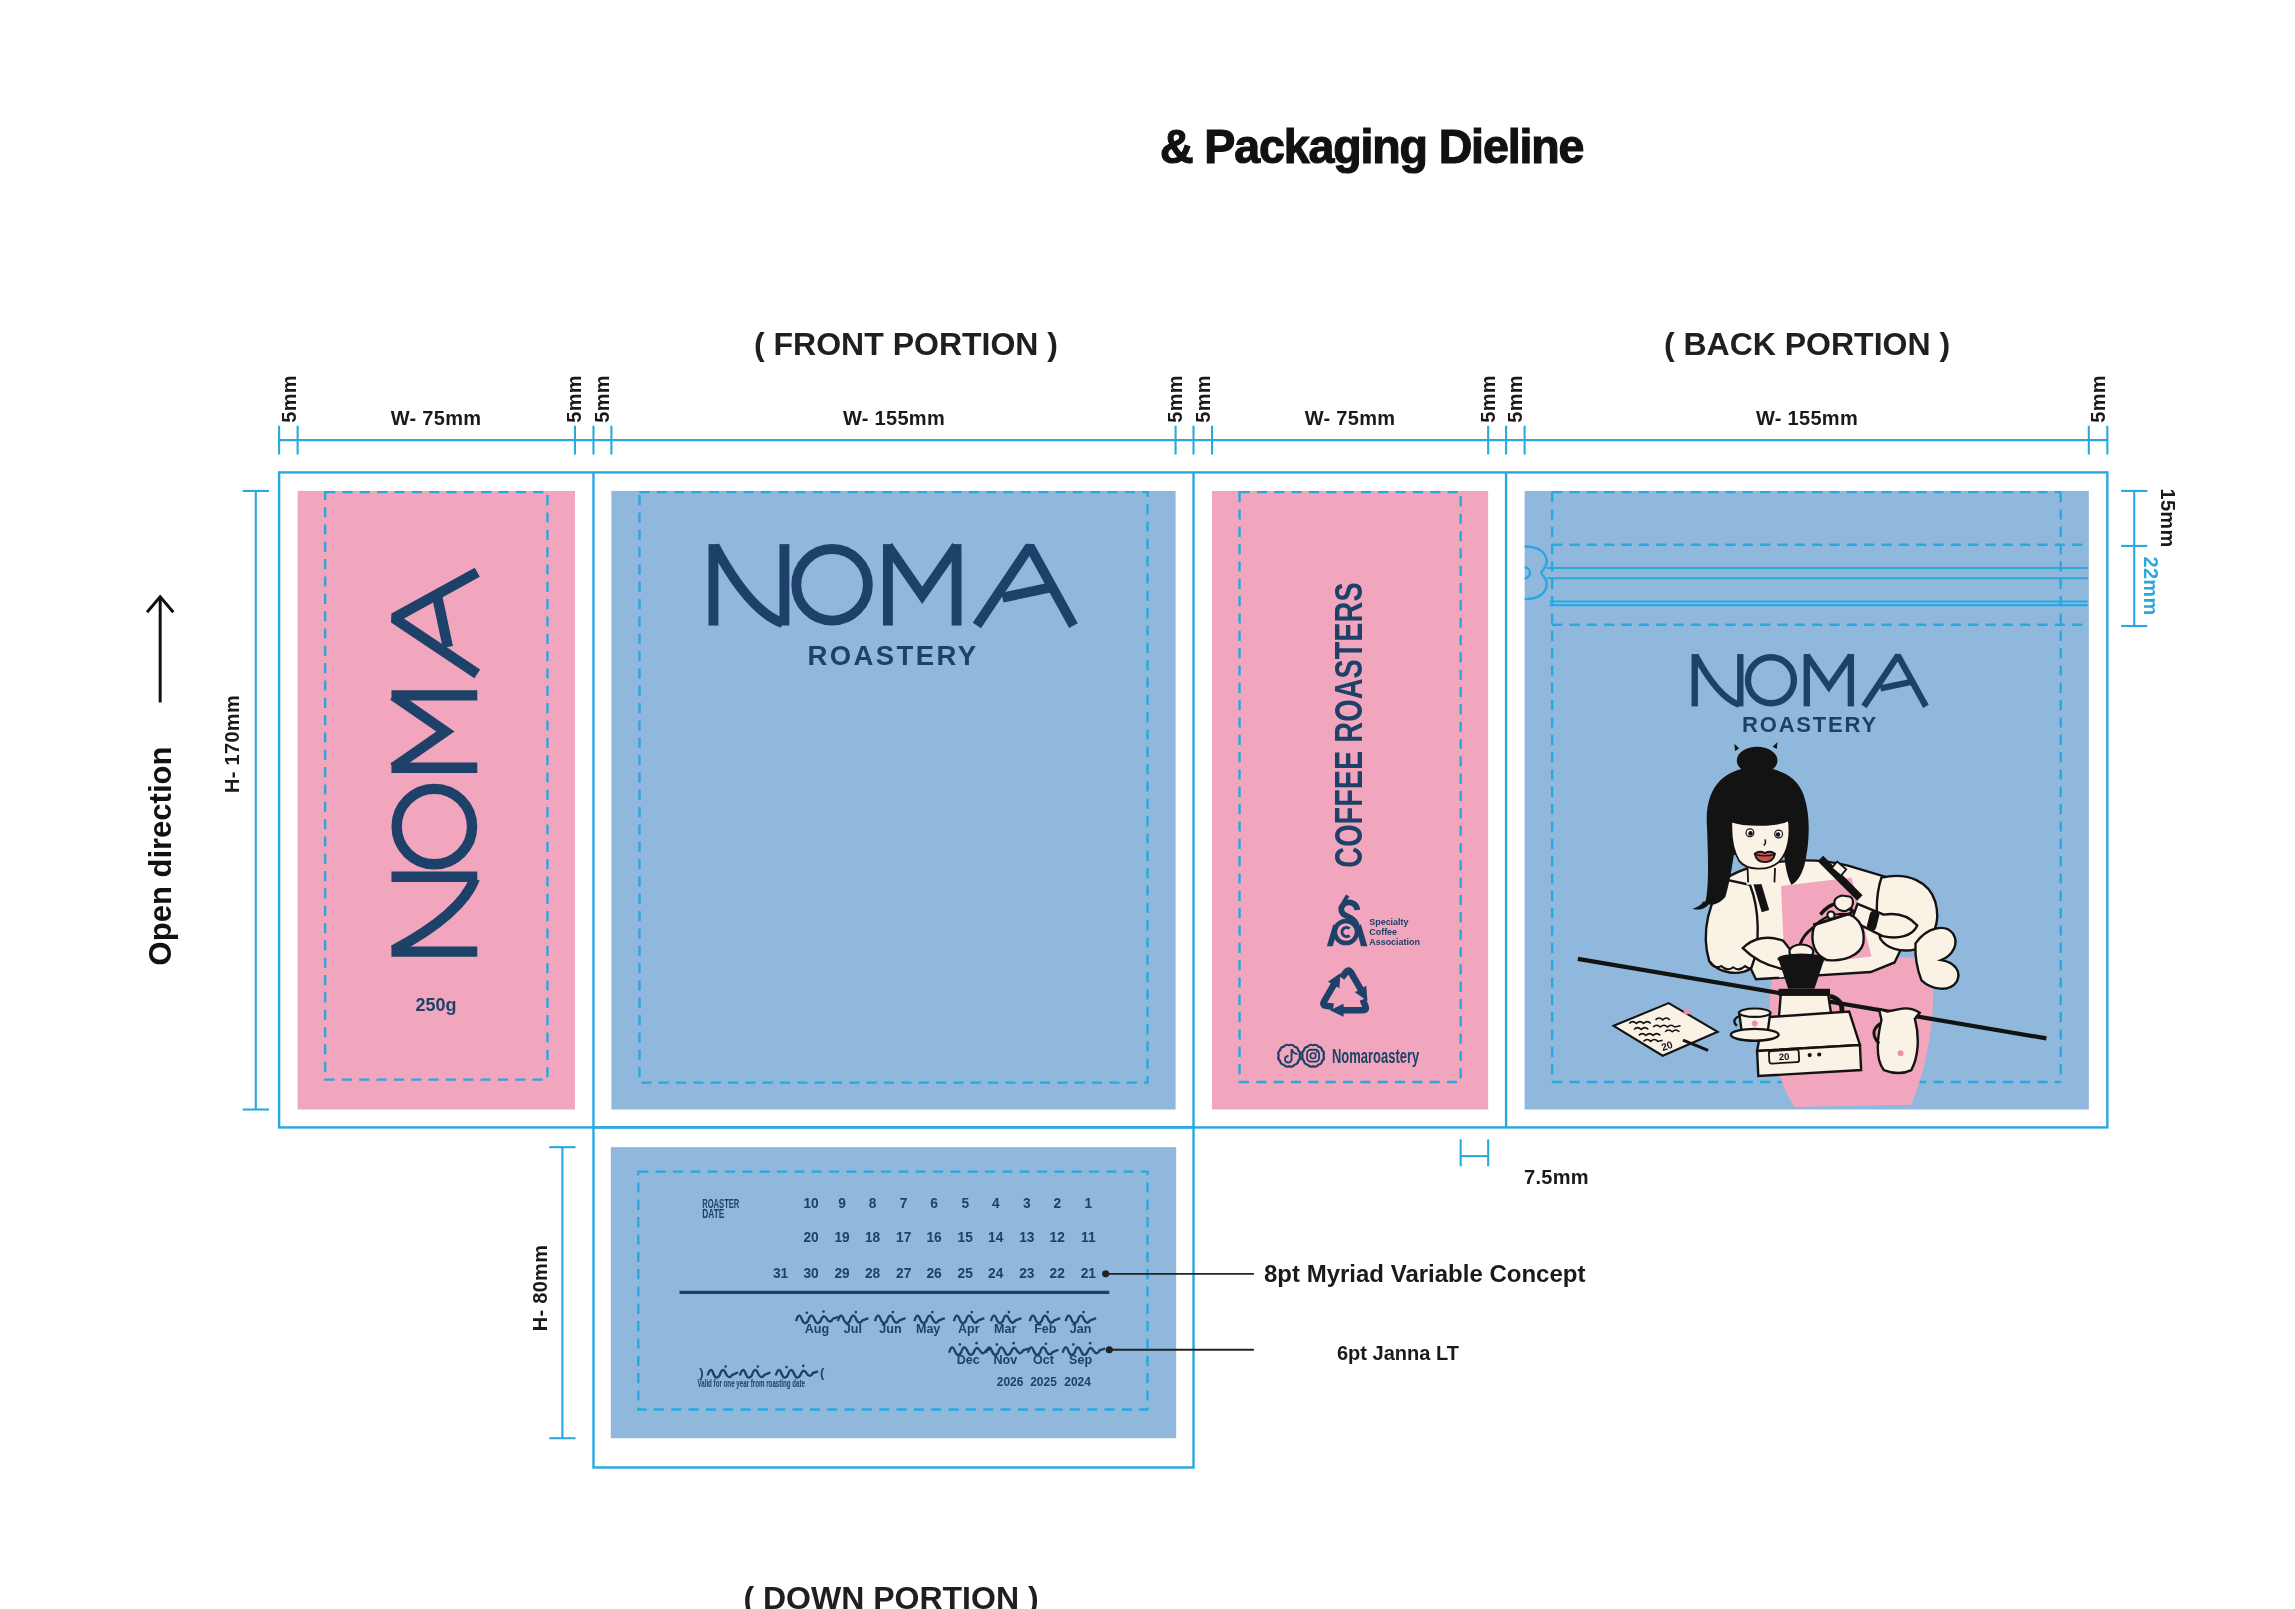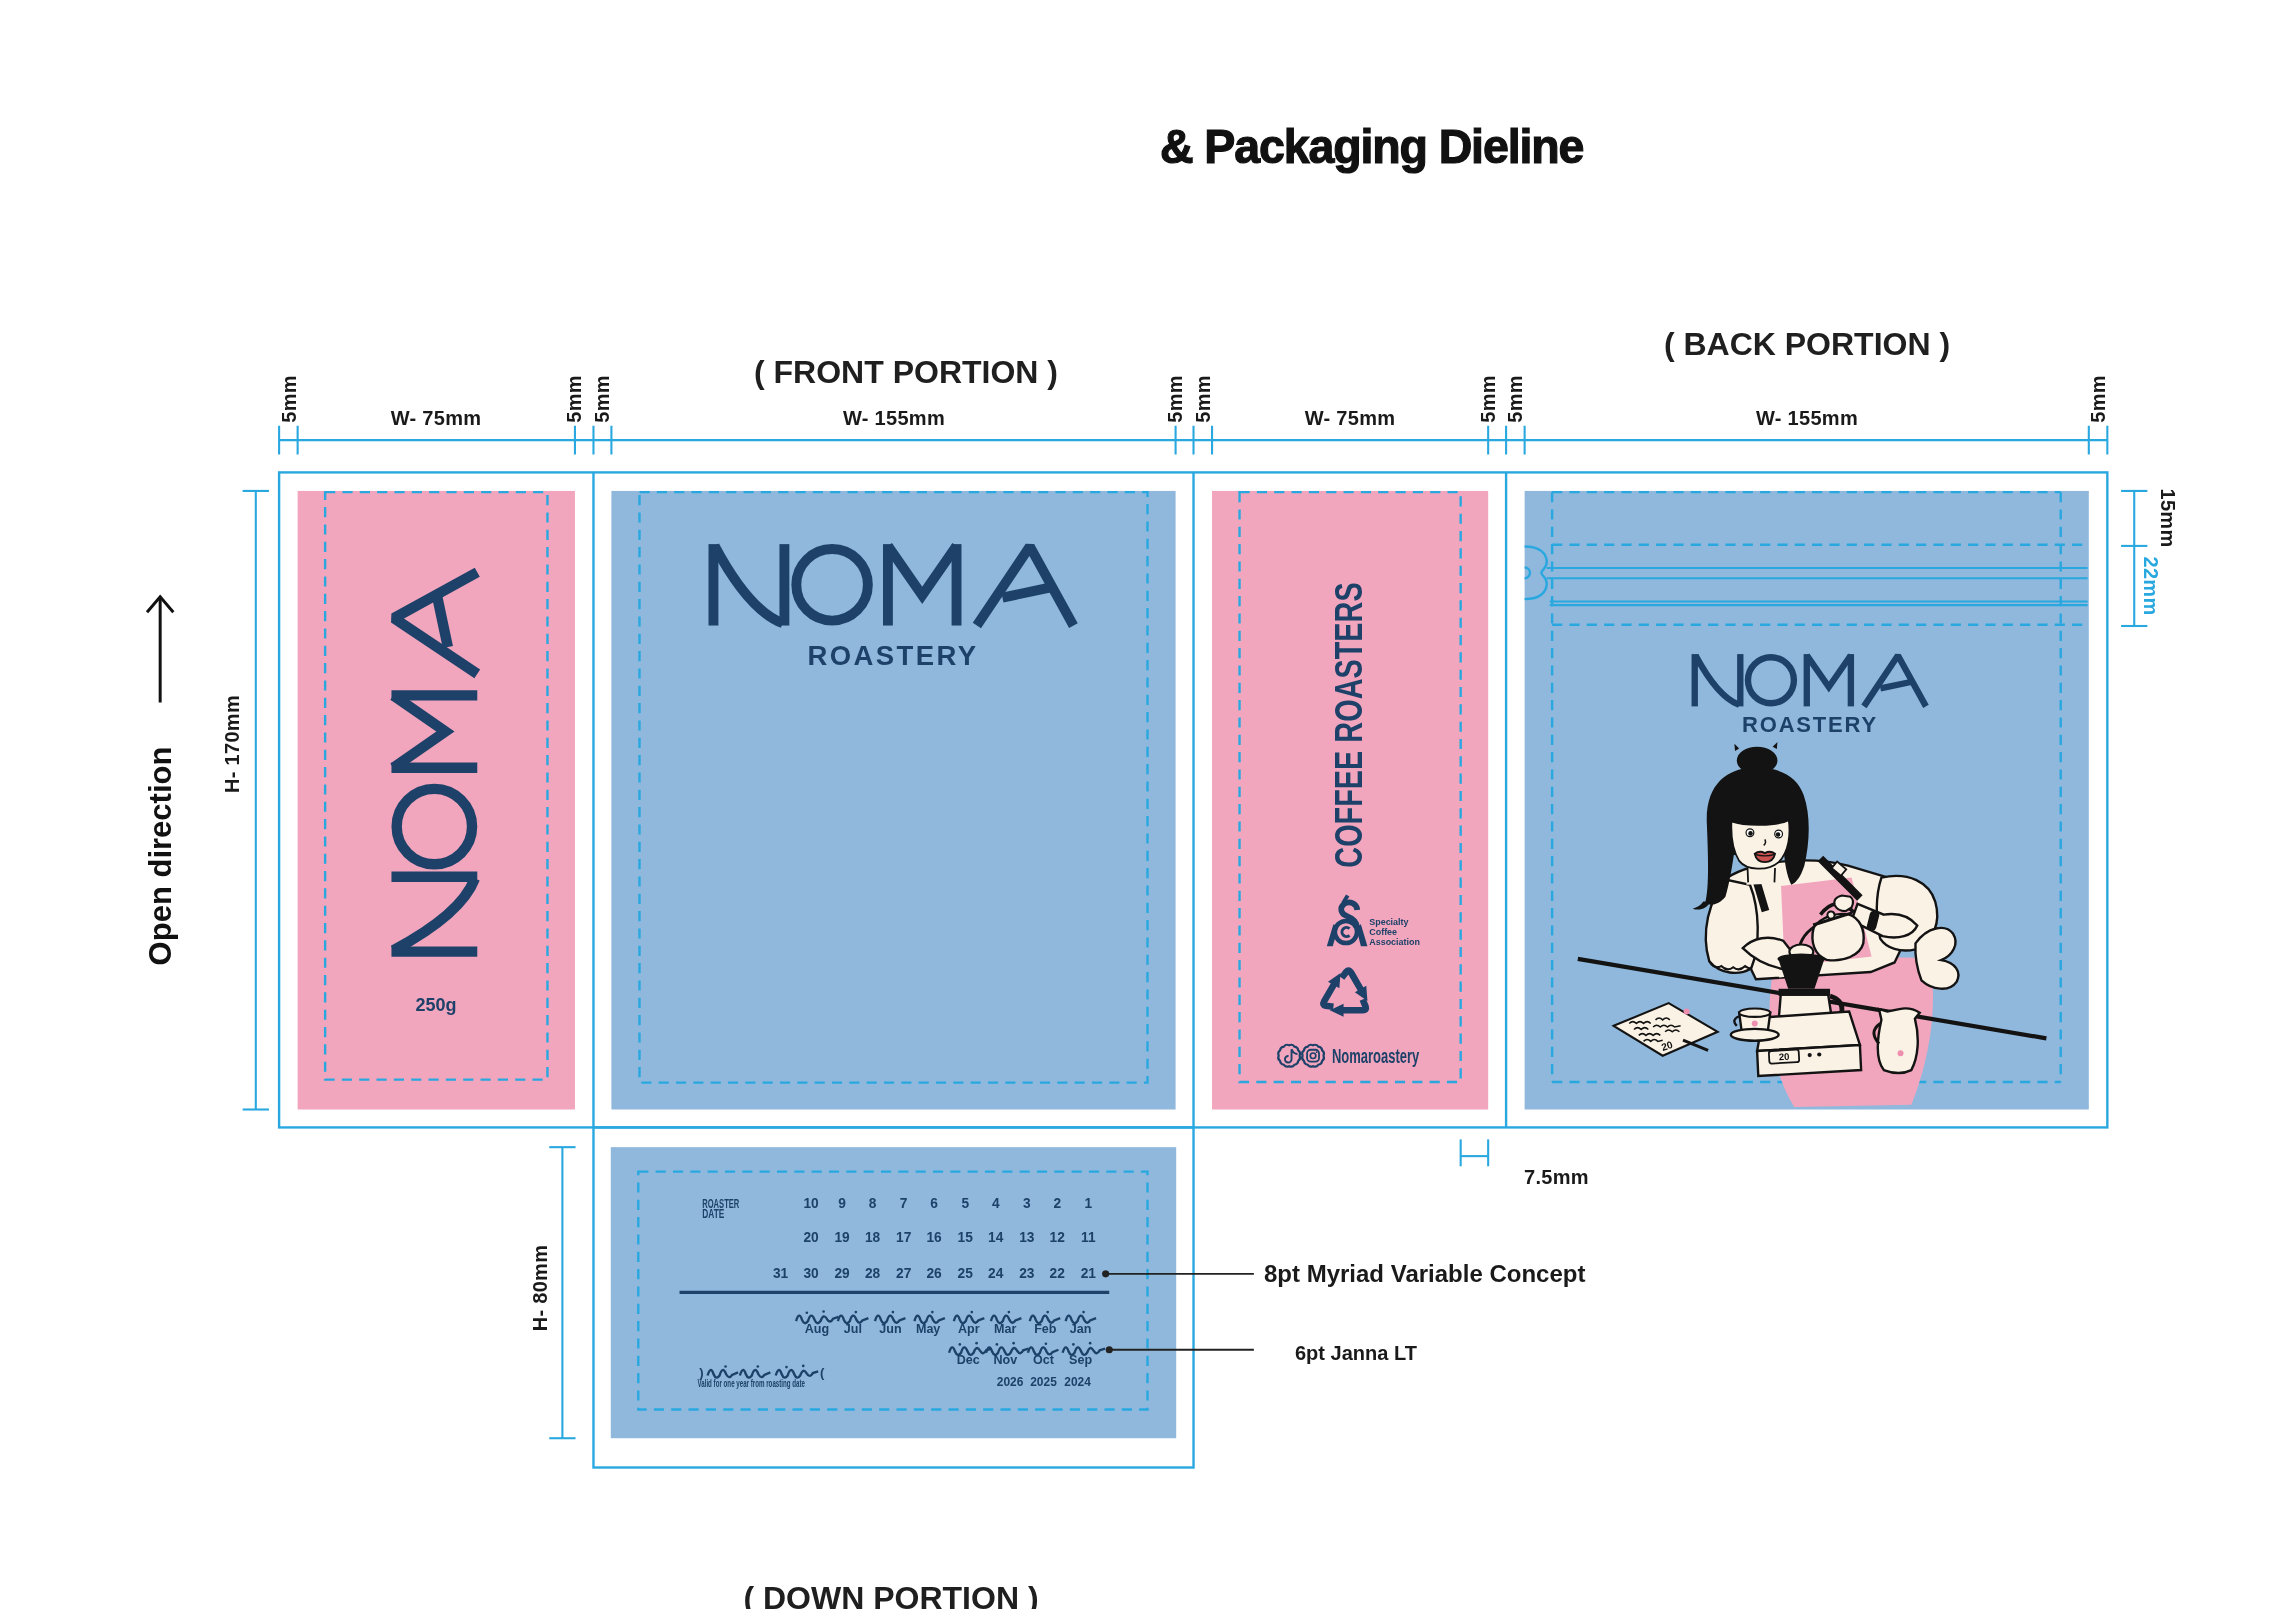--- a/index.html
+++ b/index.html
@@ -401,21 +401,21 @@
 
 <path d="M2936,1428 q8,-6 17,-1 q9,-5 17,1 q-3,14 -17,14 q-14,0 -17,-14 Z" fill="#c9504e" stroke="#131313" stroke-width="3"></path>
 <path d="M2936,1429 q17,5 34,0" fill="none" stroke="#131313" stroke-width="2.2"></path>
 </g>
 
 </svg>
 
 
 <div class="abs" style="left:1160px;top:118px;font-size:49px;font-weight:700;color:#111;letter-spacing:-1.2px;transform:scaleX(0.95);transform-origin:left top;-webkit-text-stroke:1.2px #111;">&amp; Packaging Dieline</div>
 
-<div class="abs big ctr" style="left:906px;top:344px;margin-top:28px;">( FRONT PORTION )</div>
+<div class="abs big ctr" style="left:906px;top:344px;">( FRONT PORTION )</div>
 
 <div class="abs big ctr" style="left:1807px;top:344px;">( BACK PORTION )</div>
 
 <div class="abs big ctr" style="left:891px;top:1598px;text-decoration:underline;">( DOWN PORTION )</div>
 
 <div class="abs dim rotL" style="left:289px;top:399px;">5mm</div>
 <div class="abs dim ctr" style="left:436px;top:418px;">W- 75mm</div>
 <div class="abs dim rotL" style="left:574px;top:399px;">5mm</div>
 <div class="abs dim rotL" style="left:602px;top:399px;">5mm</div>
 <div class="abs dim ctr" style="left:894px;top:418px;">W- 155mm</div>
@@ -434,21 +434,21 @@
 <div class="abs dim rotL" style="left:540px;top:1288px;">H- 80mm</div>
 
 <div class="abs dim rotR" style="left:2167px;top:518px;">15mm</div>
 
 <div class="abs dim rotR" style="left:2150px;top:586px;color:#29a8e0;">22mm</div>
 
 <div class="abs dim" style="left:1524px;top:1166px;">7.5mm</div>
 
 <div class="abs" style="left:1264px;top:1274px;transform:translateY(-50%);font-size:24px;font-weight:700;color:#1a1a1a;">8pt Myriad Variable Concept</div>
 
-<div class="abs" style="left:1295px;top:1353px;transform:translateY(-50%);font-size:20px;font-weight:700;color:#1a1a1a;">6pt Janna LT</div>
+<div class="abs" style="left:1337px;top:1353px;transform:translateY(-50%);font-size:20px;font-weight:700;color:#1a1a1a;">6pt Janna LT</div>
 
 <div class="abs ctr" style="left:436px;top:1005px;font-size:18px;font-weight:700;color:#1d4168;">250g</div>
 
 <div class="abs" style="left:1349px;top:725px;font-size:39px;font-weight:700;color:#1d4168;transform:translate(-50%,-50%) rotate(-90deg) scaleX(0.74);">COFFEE ROASTERS</div>
 
 <div class="abs" style="left:1332px;top:1056px;transform:translateY(-50%) scaleX(0.64);transform-origin:left center;font-size:20.3px;font-weight:700;color:#1d4168;">Nomaroastery</div>
 
 <div class="abs ctr" style="left:893px;top:656px;font-size:27.5px;font-weight:700;color:#1d4168;letter-spacing:2.4px;">ROASTERY</div>
 
 <div class="abs ctr" style="left:1810px;top:725px;font-size:22px;font-weight:700;color:#1d4168;letter-spacing:1.8px;">ROASTERY</div>

